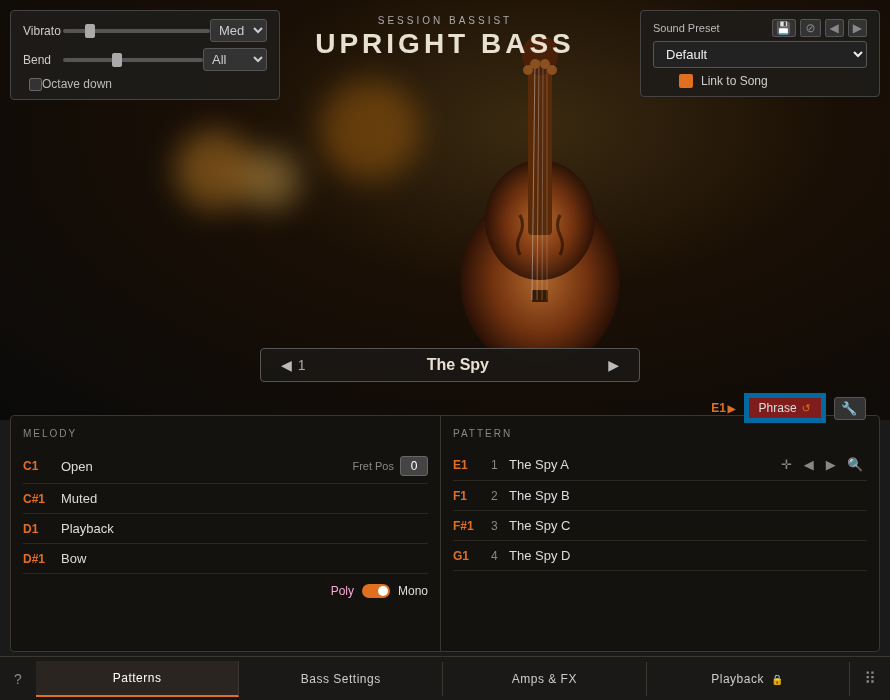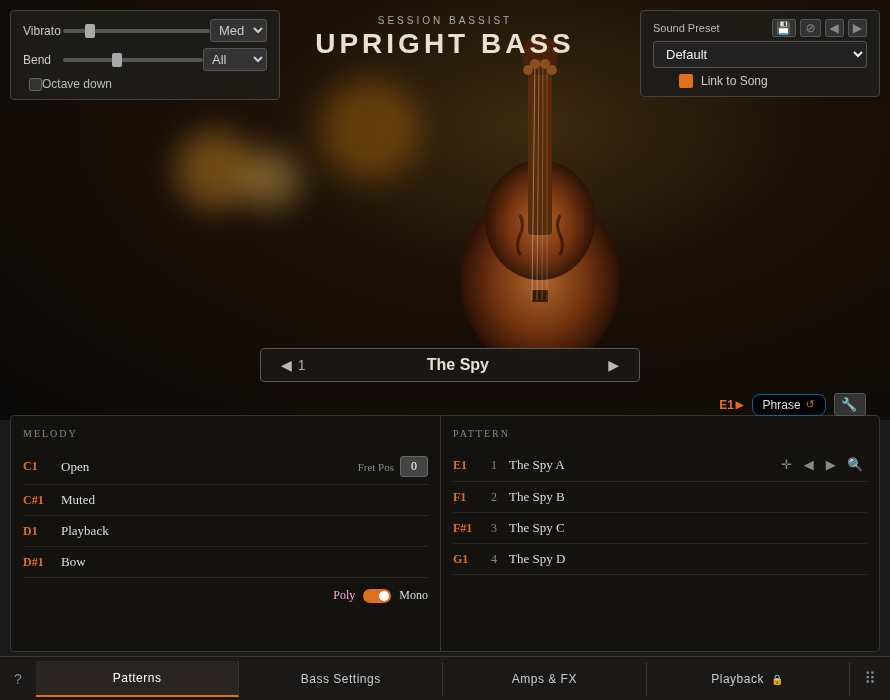--- a/index.html
+++ b/index.html
@@ -273,26 +273,26 @@
       align-items: center;
       gap: 2px;
     }
 
     .e1-arrow {
       color: #e07020;
       font-size: 10px;
     }
 
     .phrase-btn {
-      background: #000000;
-      border: 1px solid #0369a1;
+      background: #7f1d1d;
+      border: 5px solid #0369a1;
       color: #ddd;
       font-size: 12px;
       padding: 3px 10px;
-      border-radius: 8px;
+      border-radius: 0;
       cursor: pointer;
       display: flex;
       align-items: center;
       gap: 5px;
     }
 
     .phrase-refresh-icon {
       color: #e07020;
       font-size: 11px;
     }
@@ -312,21 +312,20 @@
       position: absolute;
       top: 415px;
       left: 10px;
       right: 10px;
       bottom: 48px;
       background: rgba(20,19,16,0.97);
       border: 1px solid #3a3630;
       border-radius: 4px;
       display: flex;
       z-index: 10;
-      font-family: Liberation Serif, serif;
     }
 
     
     .melody-panel {
       width: 430px;
       border-right: 1px solid #3a3630;
       padding: 12px;
     }
 
     .section-label {

